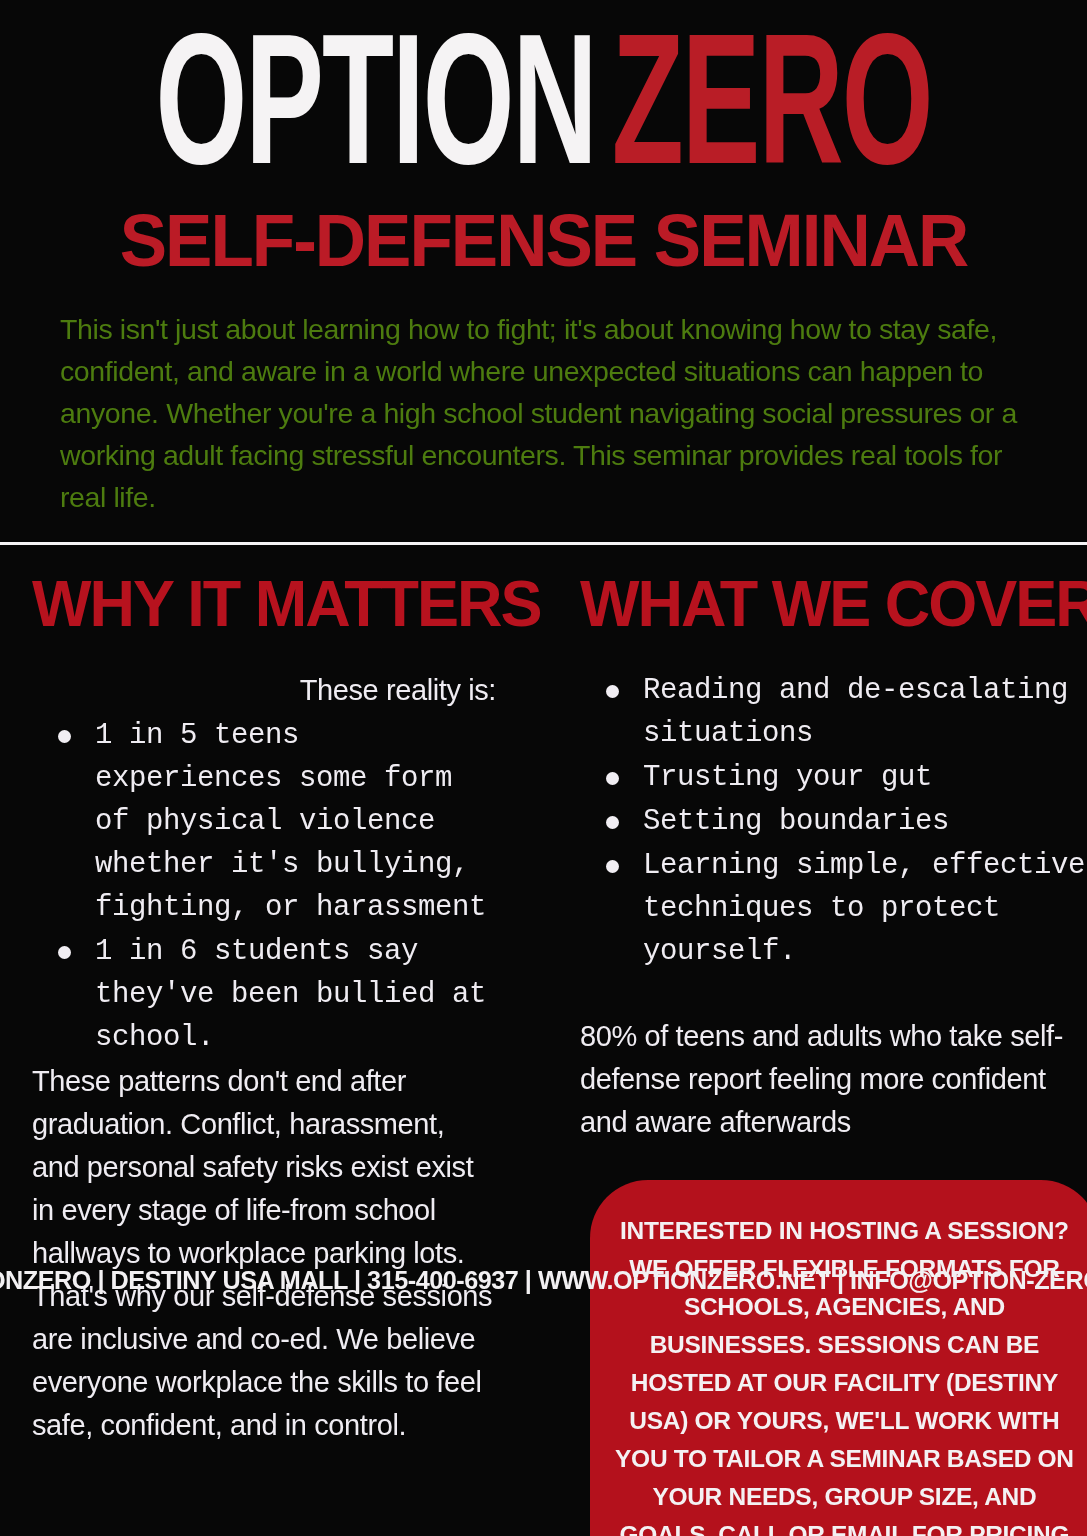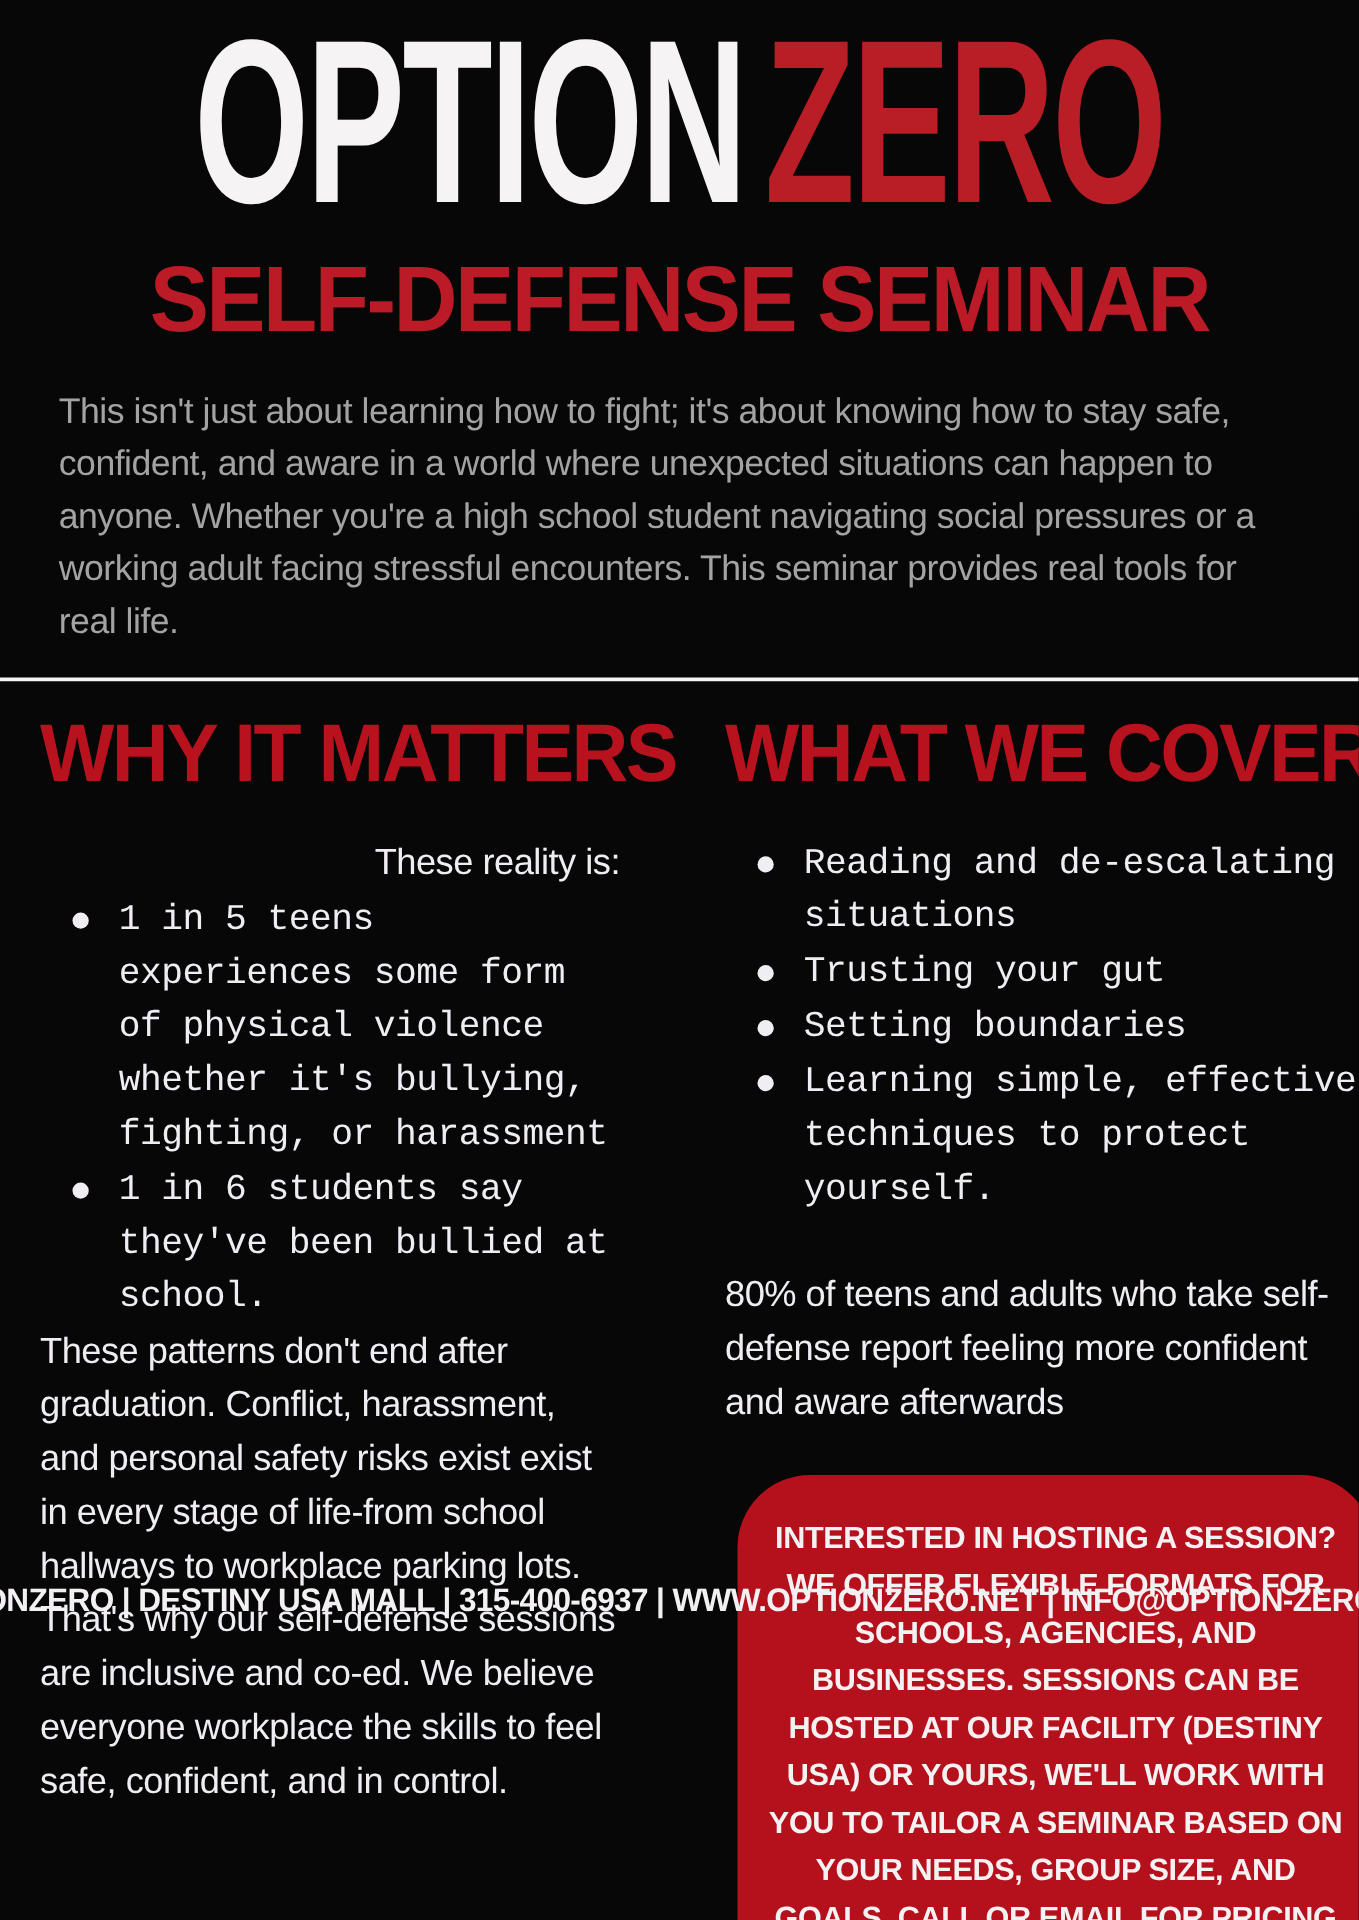--- a/index.html
+++ b/index.html
@@ -30,23 +30,23 @@
   .title {
     text-align: center;
     font-size: 71px; font-weight: 700; letter-spacing: -2px;
     color: #bb1b26;
     margin: 14px 0 28px 0;
     transform: scaleY(1.05);
   }
 
   
   .intro {
-    margin: 0 47px 24px 47px;
+    margin: 0 47px 24px 60px;
     font-size: 28.5px; line-height: 1.47; letter-spacing: -0.4px;
-    color: #a3a3a3;
+    color: #4d7c0f;
   }
 
   hr.h-divider {
     border: none; border-top: 3px solid #f6f4f6;
     margin: 0; width: 100%;
   }
 
   
   .columns { display: flex; flex: 1; min-height: 0; gap: 16px; }
   .col-left  { width: 524px; padding: 10px 28px 0 32px; }

